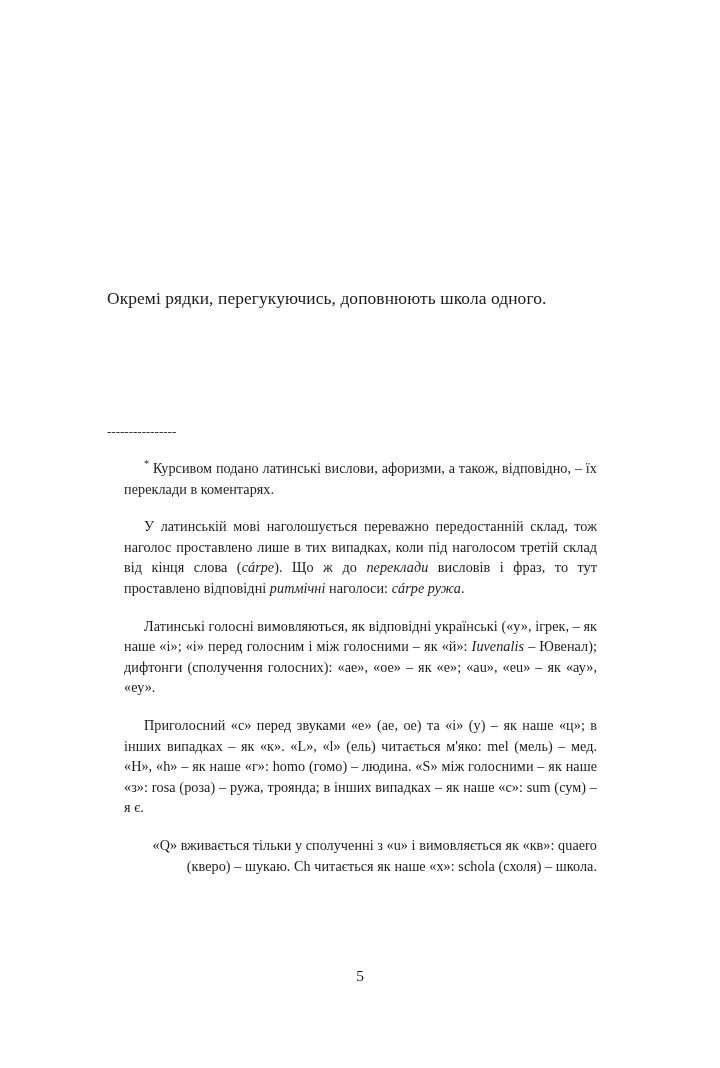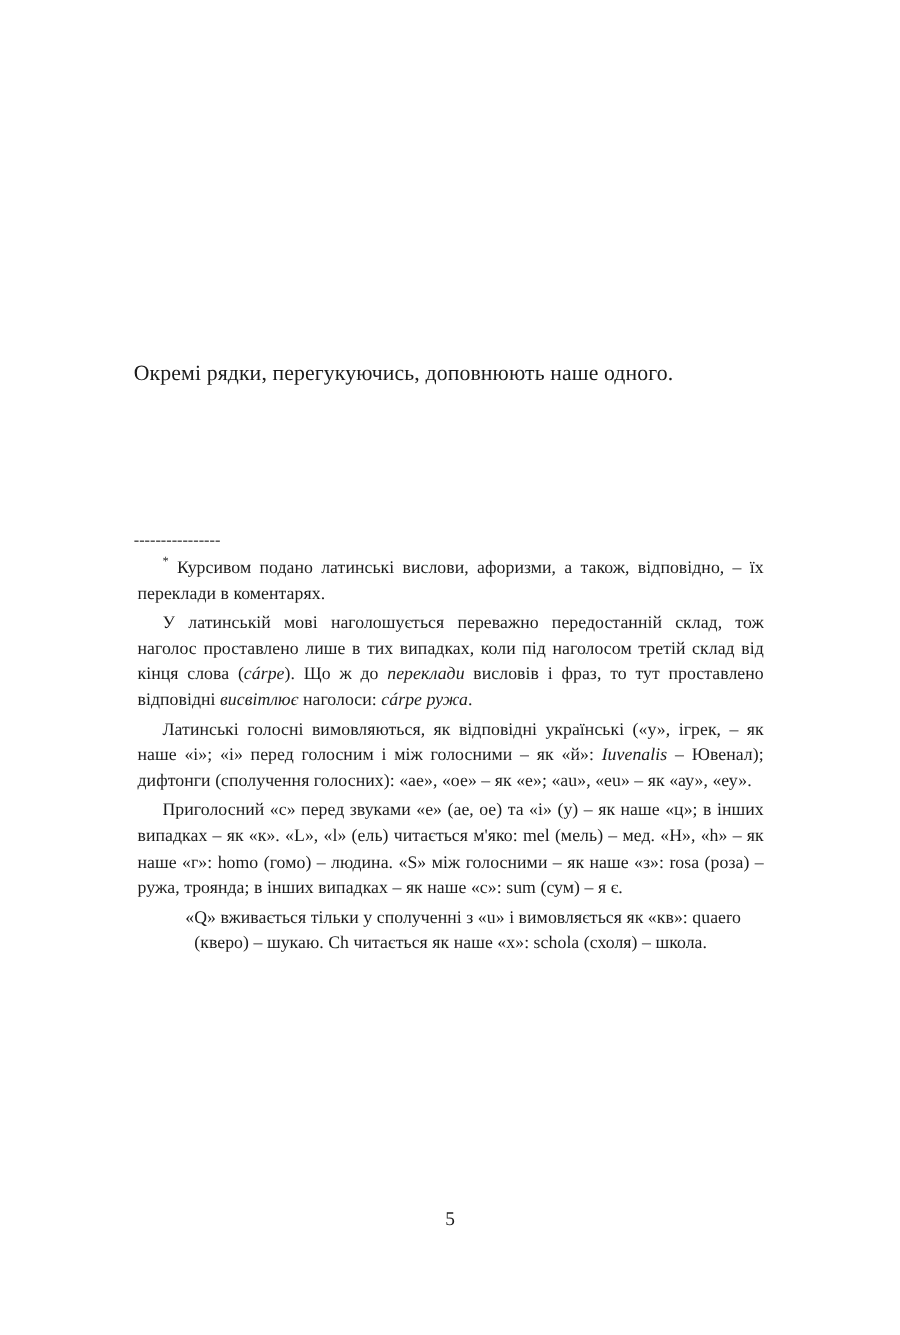--- a/index.html
+++ b/index.html
@@ -62,32 +62,32 @@
   }
 
   
   .notes-block {
     position: absolute;
     left: 107px;
     top: 441px;
     width: 507px;
   }
   .notes-block p {
-    margin: 3px;
+    margin: 17px;
     font-size: 14.2px;
     line-height: 20.6px;
     text-align: justify;
     text-justify: inter-word;
     letter-spacing: 0.05px;
   }
   .notes-block p.indent {
     text-indent: 20px;
   }
   .notes-block p.last {
-    text-align: center;
+    text-align: right;
     font-family: Liberation Serif, serif;
   }
   .notes-block .sup-star {
     vertical-align: super;
     font-size: 10px;
     line-height: 0;
   }
   i, .ital {
     font-style: italic;
   }
@@ -103,28 +103,28 @@
     line-height: 18px;
     color: #1b1b1b;
   }
 </style>
 </head>
 <body>
 
 <div class="page">
 
   <div class="body-block">
-    <p class="para">Окремі рядки, перегукуючись, доповнюють наше одного.</p>
+    <p class="para">Окремі рядки, перегукуючись, доповнюють школа одного.</p>
   </div>
 
   <div class="sep-rule">----------------</div>
 
   <div class="notes-block">
     <p class="note indent"><span class="sup-star">*</span> Курсивом подано латинські вислови, афоризми, а також, відповідно, – їх переклади в коментарях.</p>
-    <p class="note indent">У латинській мові наголошується переважно передостанній склад, тож наголос проставлено лише в тих випадках, коли під наголосом третій склад від кінця слова (<i>cárpe</i>). Що ж до  <i>переклади</i> висловів і фраз, то тут проставлено відповідні <i>висвітлює</i> наголоси: <i>cárpe ружа</i>.</p>
+    <p class="note indent">У латинській мові наголошується переважно передостанній склад, тож наголос проставлено лише в тих випадках, коли під наголосом третій склад від кінця слова (<i>cárpe</i>). Що ж до  <i>переклади</i> висловів і фраз, то тут проставлено відповідні <i>ритмічні</i> наголоси: <i>cárpe ружа</i>.</p>
     <p class="note indent">Латинські голосні вимовляються, як відповідні українські («у», ігрек, – як наше «і»; «і» перед голосним і між голосними – як «й»: <i>Iuvenalis</i> – Ювенал); дифтонги (сполучення голосних): «ае», «ое» – як «е»;  «au», «eu» – як «ау», «еу».</p>
     <p class="note indent">Приголосний «с» перед звуками «е» (ae, oe) та «і» (у) – як наше «ц»; в інших випадках – як «к». «L», «l» (ель) читається м'яко: mel (мель) – мед. «H», «h» – як наше «г»: homo (гомо) – людина. «S» між голосними – як наше «з»: rosa (роза) – ружа, троянда; в інших випадках – як наше «с»: sum (сум) – я є.</p>
     <p class="note indent last">«Q» вживається тільки у сполученні з «u» і вимовляється як «кв»: quaero (кверо) – шукаю. Ch читається як наше «х»: schola (схоля) – школа.</p>
   </div>
 
   <div class="folio">5</div>
 
 </div>
 
 </body></html>

